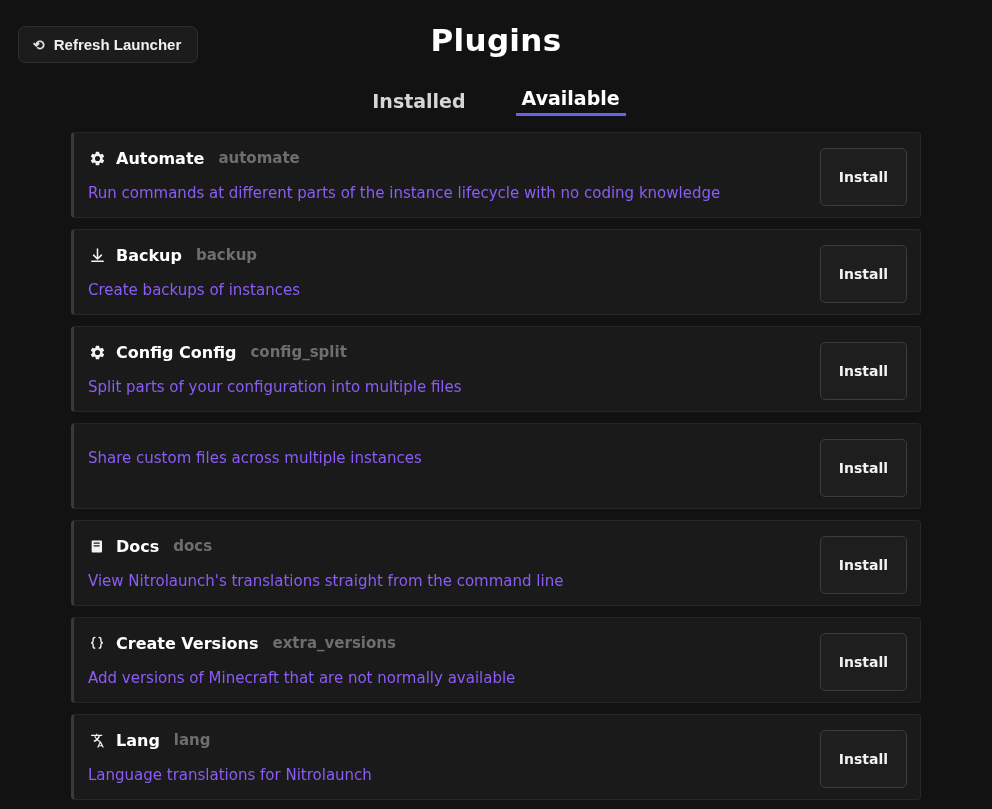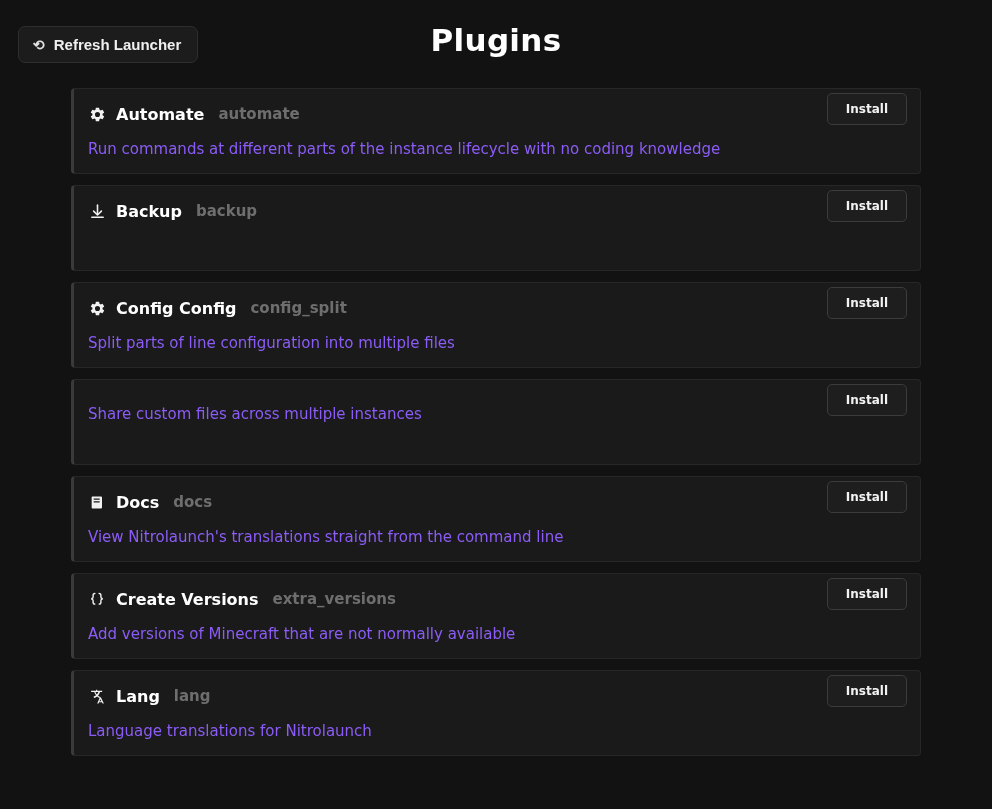--- a/index.html
+++ b/index.html
@@ -131,45 +131,49 @@
     font-family: "DejaVu Sans", "Liberation Sans", sans-serif;
   }
   .card-desc {
     margin-top: 13px;
     font-size: 15px;
     color: #8b5cf6;
   }
   .install-btn {
     position: absolute;
     right: 13px;
-    top: 4px;
+    top: 15px;
     background: #1e1e1e;
     border: 1px solid #3c3c3c;
     border-radius: 5px;
     color: #f2f2f2;
-    font-size: 12px;
-    font-weight: bold;
-    padding: 8px 18px;
+    font-size: 14px;
+    font-weight: bold;
+    padding: 20px 18px;
     cursor: pointer;
     font-family: inherit;
   }
 </style>
 </head>
 <body>
 
 <div class="page">
 
   <div class="topbar">
     <button class="refresh-btn">
       <span class="glyph">⟳</span>
       <span>Refresh Launcher</span>
     </button>
     <div class="title">Plugins</div>
   </div>
 
+  <div class="tabs">
+    <button class="tab">Installed</button>
+    <button class="tab active" style="border-bottom-color: rgb(106, 97, 232);">Available</button>
+  </div>
 
   <div class="list">
       <div class="card">
         <div class="card-head">
           <span class="card-icon">
             <svg width="17" height="17" viewBox="0 0 24 24" fill="currentColor">
               <path d="M19.14 12.94a7.07 7.07 0 0 0 .06-.94 7.07 7.07 0 0 0-.06-.94l2.03-1.58a.5.5 0 0 0 .12-.62l-1.92-3.32a.5.5 0 0 0-.6-.22l-2.39.96a7.2 7.2 0 0 0-1.62-.94l-.36-2.54a.5.5 0 0 0-.5-.42h-3.84a.5.5 0 0 0-.5.42l-.36 2.54c-.59.24-1.13.56-1.62.94l-2.39-.96a.5.5 0 0 0-.6.22L2.67 8.86a.5.5 0 0 0 .12.62l2.03 1.58a7.3 7.3 0 0 0 0 1.88l-2.03 1.58a.5.5 0 0 0-.12.62l1.92 3.32c.13.22.39.3.6.22l2.39-.96c.5.38 1.03.7 1.62.94l.36 2.54c.04.24.25.42.5.42h3.84c.25 0 .46-.18.5-.42l.36-2.54c.59-.24 1.12-.56 1.62-.94l2.39.96c.22.08.47 0 .6-.22l1.92-3.32a.5.5 0 0 0-.12-.62l-2.03-1.58zM12 15.6A3.6 3.6 0 1 1 12 8.4a3.6 3.6 0 0 1 0 7.2z"></path>
             </svg>
           </span>
           <span class="card-name">Automate</span>
@@ -183,33 +187,34 @@
           <span class="card-icon">
             <svg width="17" height="17" viewBox="0 0 24 24" fill="none" stroke="currentColor" stroke-width="2.2" stroke-linecap="round" stroke-linejoin="round">
               <path d="M12 3v12"></path>
               <path d="M6.5 11.5 12 17l5.5-5.5"></path>
               <path d="M4 20h16"></path>
             </svg>
           </span>
           <span class="card-name">Backup</span>
           <span class="card-id">backup</span>
         </div>
+        <div class="card-desc">Create backups of instances</div>
         <button class="install-btn">Install</button>
       </div>
       <div class="card">
         <div class="card-head">
           <span class="card-icon">
             <svg width="17" height="17" viewBox="0 0 24 24" fill="currentColor">
               <path d="M19.14 12.94a7.07 7.07 0 0 0 .06-.94 7.07 7.07 0 0 0-.06-.94l2.03-1.58a.5.5 0 0 0 .12-.62l-1.92-3.32a.5.5 0 0 0-.6-.22l-2.39.96a7.2 7.2 0 0 0-1.62-.94l-.36-2.54a.5.5 0 0 0-.5-.42h-3.84a.5.5 0 0 0-.5.42l-.36 2.54c-.59.24-1.13.56-1.62.94l-2.39-.96a.5.5 0 0 0-.6.22L2.67 8.86a.5.5 0 0 0 .12.62l2.03 1.58a7.3 7.3 0 0 0 0 1.88l-2.03 1.58a.5.5 0 0 0-.12.62l1.92 3.32c.13.22.39.3.6.22l2.39-.96c.5.38 1.03.7 1.62.94l.36 2.54c.04.24.25.42.5.42h3.84c.25 0 .46-.18.5-.42l.36-2.54c.59-.24 1.12-.56 1.62-.94l2.39.96c.22.08.47 0 .6-.22l1.92-3.32a.5.5 0 0 0-.12-.62l-2.03-1.58zM12 15.6A3.6 3.6 0 1 1 12 8.4a3.6 3.6 0 0 1 0 7.2z"></path>
             </svg>
           </span>
           <span class="card-name">Config Config</span>
           <span class="card-id">config_split</span>
         </div>
-        <div class="card-desc">Split parts of line configuration into multiple files</div>
+        <div class="card-desc">Split parts of your configuration into multiple files</div>
         <button class="install-btn">Install</button>
       </div>
       <div class="card">
         <div class="card-desc">Share custom files across multiple instances</div>
         <button class="install-btn">Install</button>
       </div>
       <div class="card">
         <div class="card-head">
           <span class="card-icon">
             <svg width="16" height="17" viewBox="0 0 24 24" fill="currentColor">

